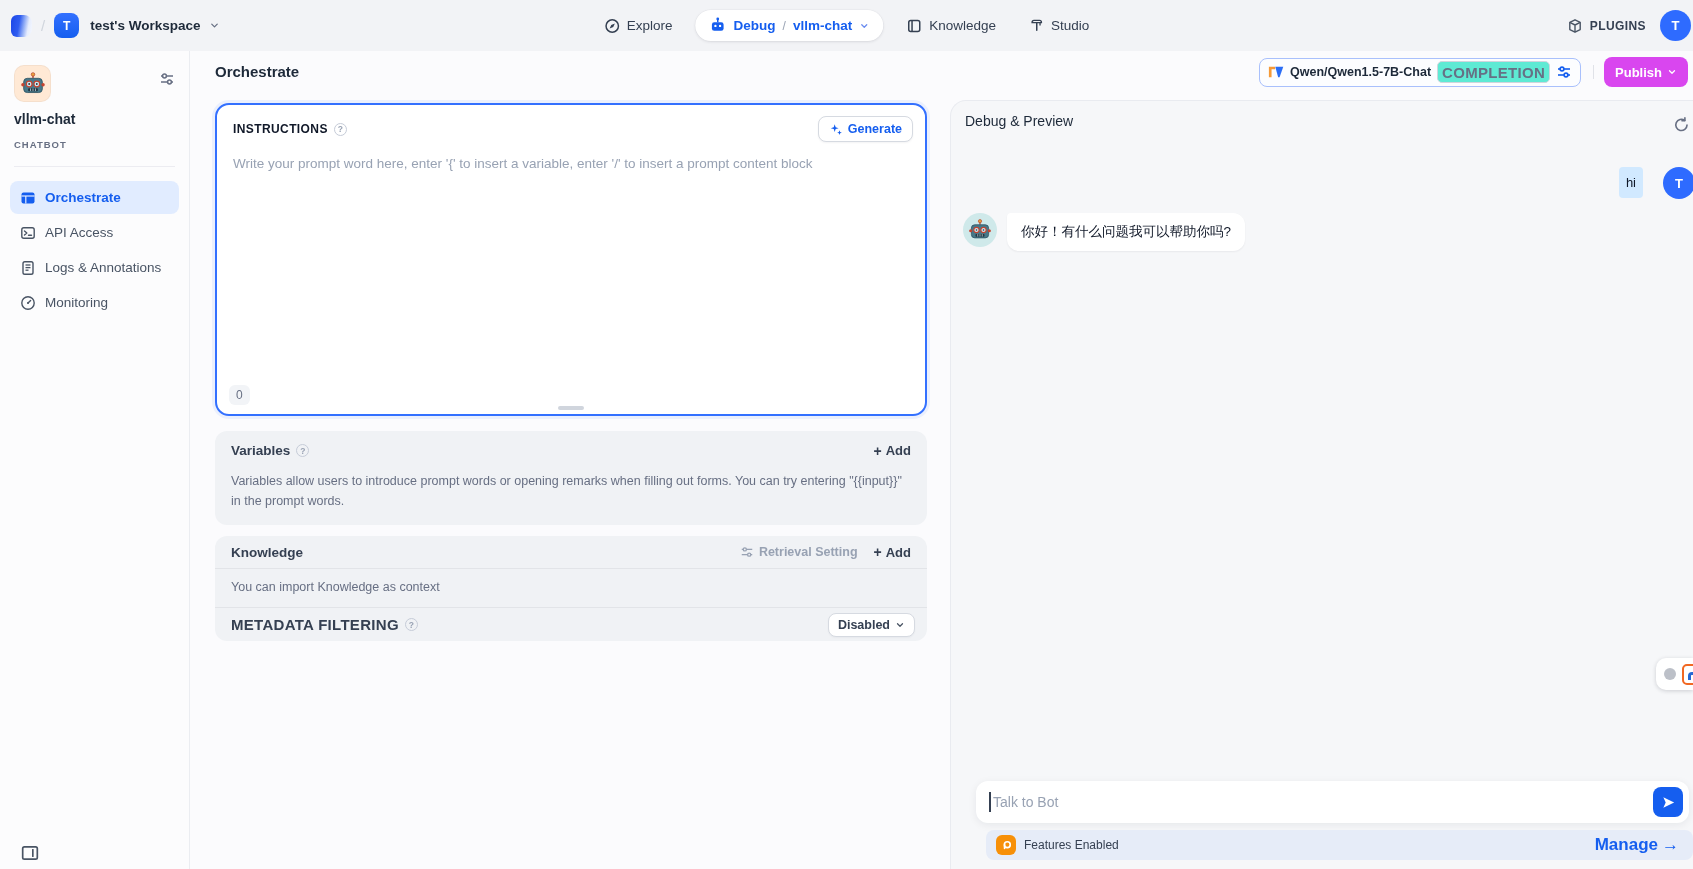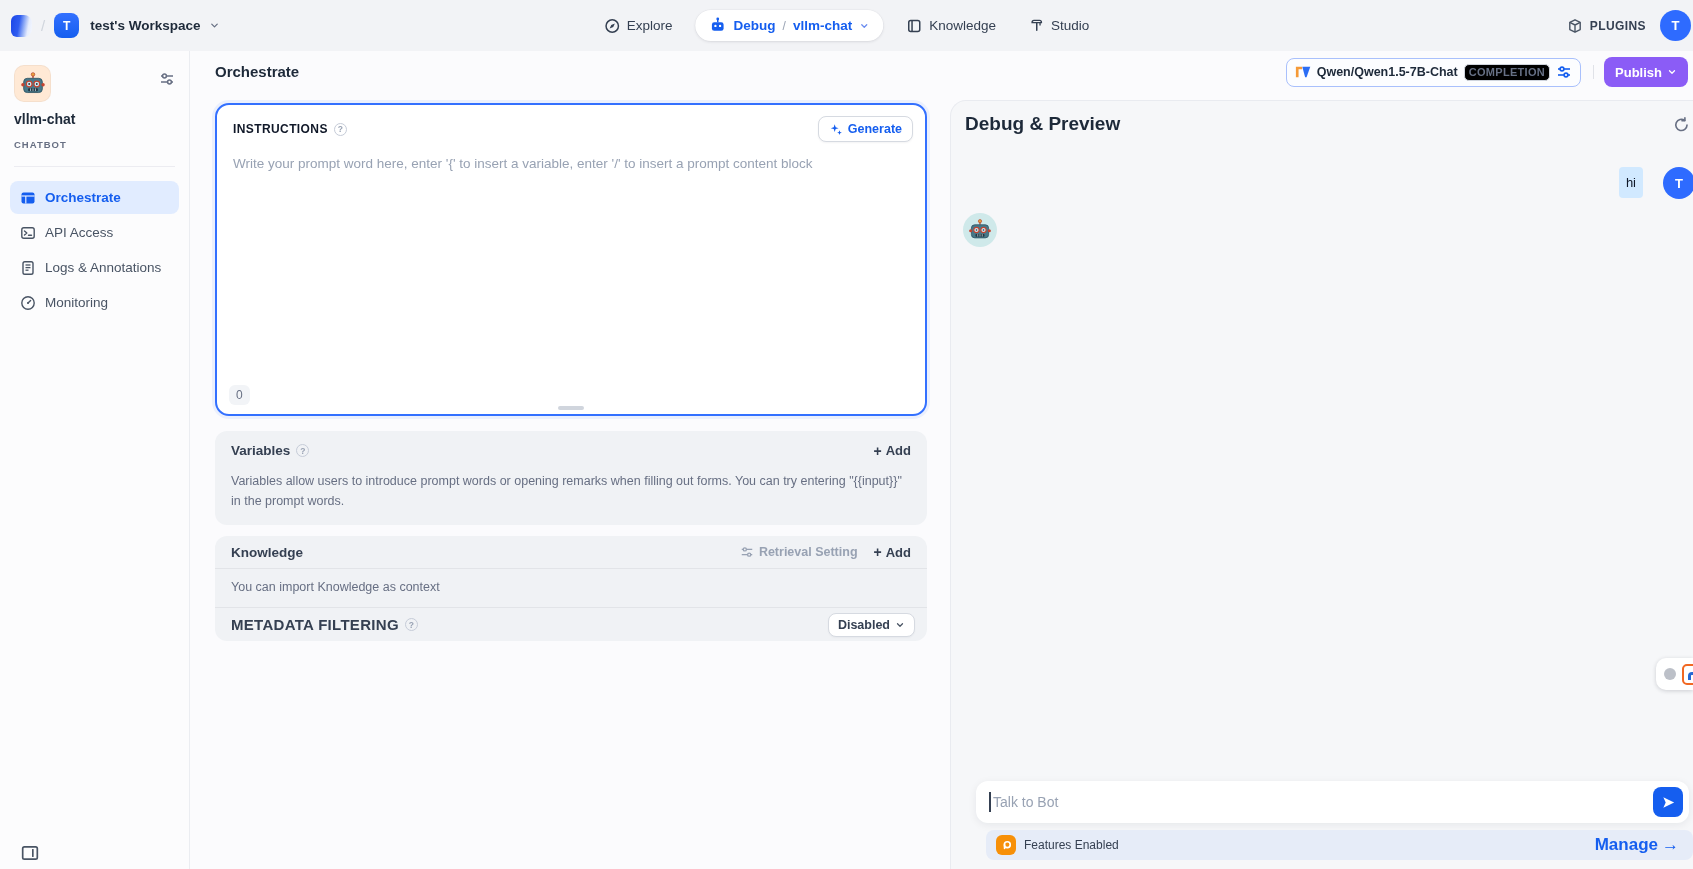--- a/index.html
+++ b/index.html
@@ -33,23 +33,23 @@
   .sb-item { display:flex; align-items:center; gap:9px; height:33px; padding:0 10px; border-radius:8px; font-size:13.5px; font-weight:500; color:#495464; margin-bottom:2px; cursor:pointer; }
   .sb-item.active { background:#e1ecff; color:#155eef; font-weight:600; }
   .collapse-btn { position:absolute; left:21px; bottom:7px; width:18px; height:18px; cursor:pointer; }
 
   
   .content { position:absolute; left:190px; top:51px; right:0; bottom:0; background:#fbfbfd; }
   .page-title { position:absolute; left:25px; top:12px; font-size:15px; font-weight:700; color:#1d2939; }
   .hdr-controls { position:absolute; top:6px; right:5px; display:flex; align-items:center; }
   .model-pill { height:29px; display:flex; align-items:center; gap:6px; padding:0 8px; background:#fcfdff; border:1px solid #a9c0fc; border-radius:8px; cursor:pointer; }
   .model-name { font-size:12.5px; font-weight:600; color:#1d2939; }
-  .model-badge { font-size:11px; font-weight:600; letter-spacing:.3px; color:#667085; border:1px solid #d0d5dd; border-radius:5px; padding:1.5px 4px; background:#000000; }
+  .model-badge { font-size:15px; font-weight:600; letter-spacing:.3px; color:#667085; border:1px solid #d0d5dd; border-radius:5px; padding:1.5px 4px; background:#5eead4; }
   .hdr-sep { width:1px; height:14px; background:#e0e2e8; margin:0 10px 0 12px; }
-  .publish-btn { height:30px; padding:0 11px; background:#8b5cf6; border-radius:8px; color:#fff; font-size:13px; font-weight:700; display:flex; align-items:center; gap:5px; cursor:pointer; }
+  .publish-btn { height:30px; padding:0 11px; background:#d946ef; border-radius:8px; color:#fff; font-size:13px; font-weight:700; display:flex; align-items:center; gap:5px; cursor:pointer; }
 
   .qmark { width:13px; height:13px; border:1.2px solid #c6ccd8; border-radius:50%; color:#98a2b3; font-size:8.5px; font-weight:700; display:inline-flex; align-items:center; justify-content:center; flex:none; }
 
   
   .config { position:absolute; left:25px; top:52px; width:712px; }
   .instructions-card { position:relative; height:313px; background:#fff; border:2px solid #3370ff; border-radius:14px; box-shadow:0 0 0 3px rgba(51,112,255,.08); }
   .ins-head { display:flex; align-items:center; justify-content:space-between; padding:11px 12px 6px 16px; }
   .ins-title-wrap { display:flex; align-items:center; gap:6px; }
   .ins-title { font-size:12px; font-weight:700; letter-spacing:.4px; color:#101828; }
   .generate-btn { height:26px; display:flex; align-items:center; gap:5px; padding:0 10px; background:#fff; border:1px solid #d6dae1; border-radius:8px; box-shadow:0 1px 2px rgba(16,24,40,.05); font-size:12.5px; font-weight:600; color:#155eef; cursor:pointer; }
@@ -71,21 +71,21 @@
   .kn-right { display:flex; align-items:center; gap:16px; }
   .retrieval-btn { display:flex; align-items:center; gap:5px; font-size:12.5px; font-weight:600; color:#98a2b3; cursor:pointer; }
   .kn-body { padding:11px 16px 13px; font-size:12.5px; color:#676f83; }
   .meta-row { height:34px; display:flex; align-items:center; justify-content:space-between; padding:0 12px 0 16px; border-top:1px solid rgba(16,24,40,.06); }
   .meta-label-wrap { display:flex; align-items:center; gap:6px; }
   .meta-label { font-size:15px; font-weight:700; letter-spacing:.3px; color:#354052; }
   .disabled-btn { height:24px; display:flex; align-items:center; gap:5px; padding:0 9px; background:#fff; border:1px solid #d6dae1; border-radius:8px; box-shadow:0 1px 2px rgba(16,24,40,.04); font-size:12.5px; font-weight:600; color:#354052; cursor:pointer; }
 
   
   .debug { position:absolute; left:760px; top:49px; right:0; bottom:0; background:#f6f7f9; border:1px solid #e9ebf0; border-right:none; border-bottom:none; border-radius:16px 0 0 0; }
-  .dbg-title { position:absolute; left:14px; top:12px; font-size:19px; font-weight:700; color:#1d2939; }
+  .dbg-title { position:absolute; left:14px; top:12px; font-size:14px; font-weight:400; color:#1d2939; }
   .dbg-refresh { position:absolute; right:3px; top:15px; cursor:pointer; }
   .msg-row-user { position:absolute; top:66px; right:-2px; display:flex; align-items:flex-start; gap:20px; }
   .bubble-user { background:#d1e9ff; border-radius:4px; padding:8px 7px; font-size:13px; color:#101828; }
   .chat-avatar-user { width:32px; height:32px; border-radius:50%; background:#2e6bff; color:#fff; font-size:13px; font-weight:bold; display:flex; align-items:center; justify-content:center; flex:none; }
   .msg-row-bot { position:absolute; top:112px; left:12px; display:flex; align-items:flex-start; gap:10px; }
   .chat-avatar-bot { width:34px; height:34px; border-radius:50%; background:#cfe9ea; display:flex; align-items:center; justify-content:center; flex:none; }
   .bubble-bot { background:#fff; border-radius:4px 12px 12px 12px; padding:10px 14px; font-size:13.5px; color:#101828; box-shadow:0 1px 2px rgba(16,24,40,.06); }
 
   .edge-widget { position:absolute; top:557px; right:0; width:37px; height:32px; background:#fff; border-radius:10px 0 0 10px; box-shadow:0 1px 4px rgba(16,24,40,.18); display:flex; align-items:center; gap:6px; padding-left:8px; overflow:hidden; }
   .edge-dot { width:12px; height:12px; border-radius:50%; background:#bcc0c8; flex:none; }
@@ -359,20 +359,21 @@
               <circle cx="11.3" cy="16" r="3.5" fill="#cfe7f0" stroke="#c6432f" stroke-width="1.4"></circle>
               <circle cx="20.7" cy="16" r="3.5" fill="#cfe7f0" stroke="#c6432f" stroke-width="1.4"></circle>
               <circle cx="11.3" cy="16" r="1.1" fill="#223642"></circle>
               <circle cx="20.7" cy="16" r="1.1" fill="#223642"></circle>
               <rect x="10" y="21.3" width="12" height="3.6" rx="1.2" fill="#223642"></rect>
               <line x1="13" y1="21.5" x2="13" y2="24.7" stroke="#cfe7f0" stroke-width=".9"></line>
               <line x1="16" y1="21.5" x2="16" y2="24.7" stroke="#cfe7f0" stroke-width=".9"></line>
               <line x1="19" y1="21.5" x2="19" y2="24.7" stroke="#cfe7f0" stroke-width=".9"></line>
             </svg>
         </div>
+        <div class="bubble-bot">你好！有什么问题我可以帮助你吗?</div>
       </div>
 
       <div class="edge-widget">
         <div class="edge-dot"></div>
         <div class="edge-icon">
             <div class="edge-icon-inner"></div>
           </div>
       </div>
 
       <div class="chat-input-wrap">

